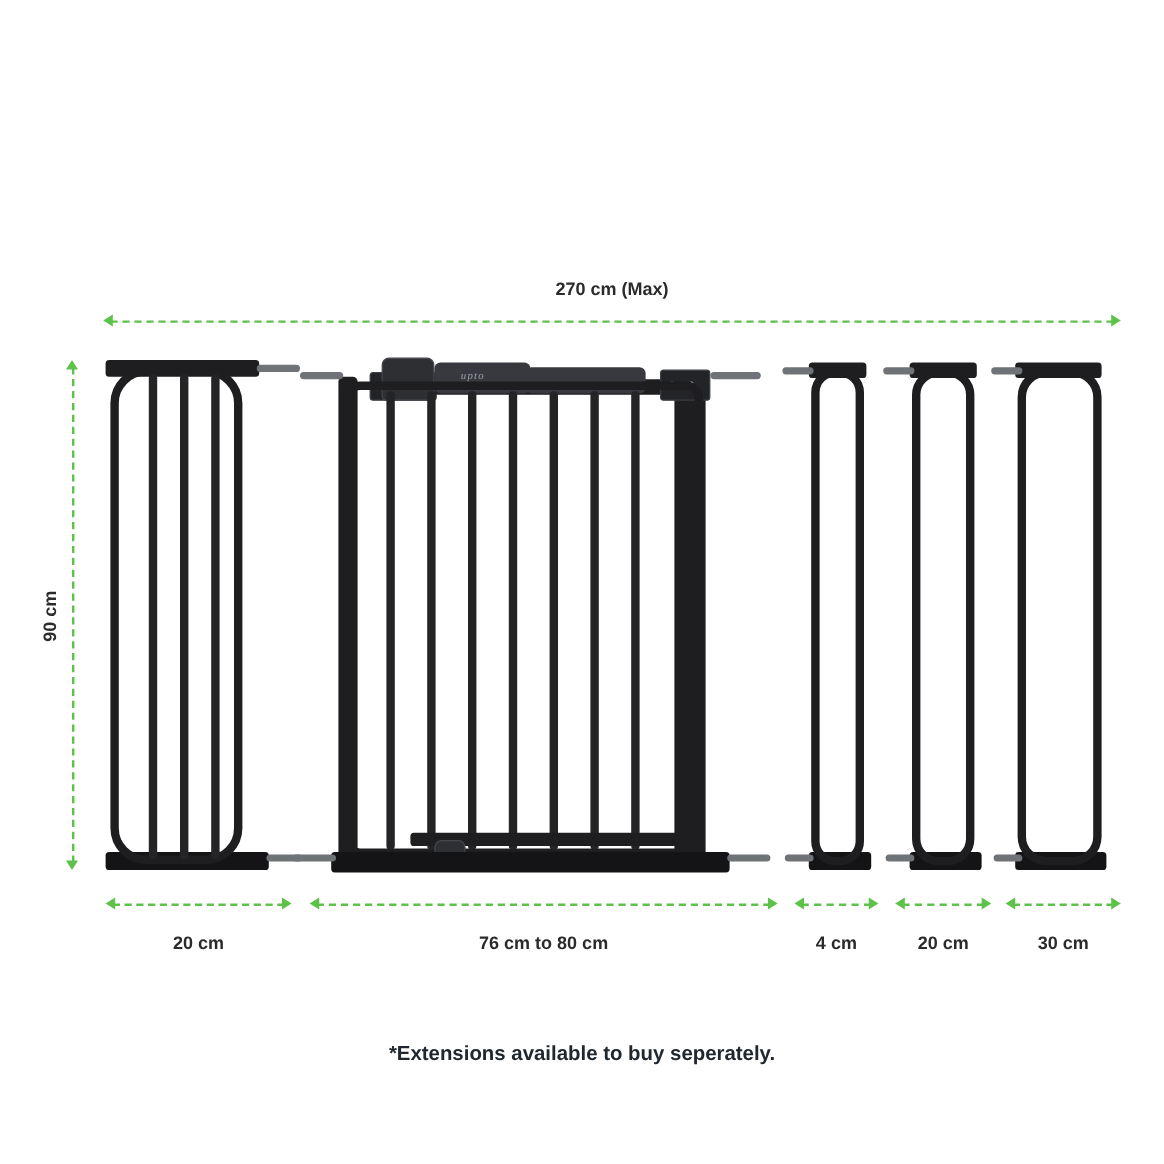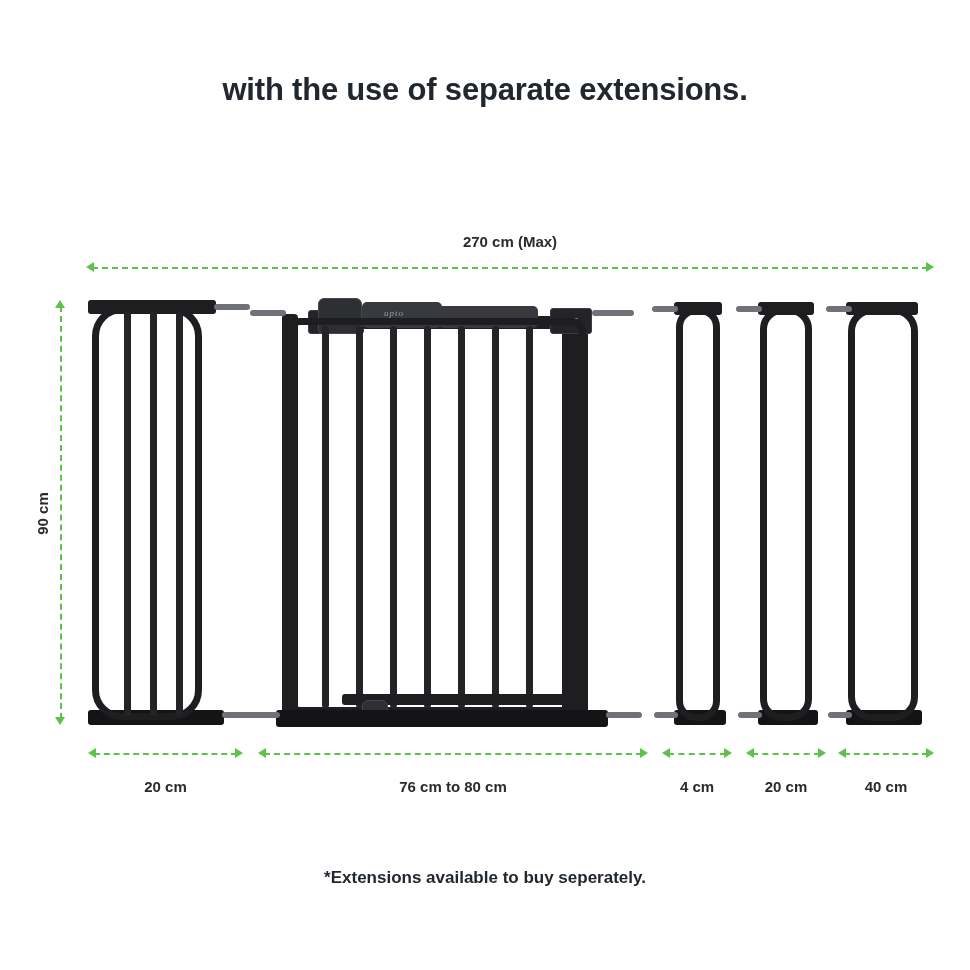--- a/index.html
+++ b/index.html
@@ -198,21 +198,20 @@
     text-align: center;
     font-size: 17px;
     font-weight: bold;
     color: #20272e;
   }
 </style>
 </head>
 <body>
 
 <div class="headline">
-  <span class="line">with the use of separate extensions.</span>
 </div>
 
 <div class="stage">
 
   <div class="dim dim-h" style="left:86px; top:262px; width:848px;">
     <div class="cap-l"></div>
     <div class="bar"></div>
     <div class="cap-r"></div>
   </div>
   <div class="dim-label" style="left:410px; top:233px; width:200px;">270 cm (Max)</div>
@@ -329,17 +328,17 @@
     <div class="bar"></div>
     <div class="cap-r"></div>
   </div>
   <div class="dim-label" style="left:738px; top:778px; width:96px;">20 cm</div>
 
   <div class="dim dim-h" style="left:838px; top:748px; width:96px;">
     <div class="cap-l"></div>
     <div class="bar"></div>
     <div class="cap-r"></div>
   </div>
-  <div class="dim-label" style="left:838px; top:778px; width:96px;">40 cm</div>
+  <div class="dim-label" style="left:838px; top:778px; width:96px;">30 cm</div>
 
 </div>
 
 <div class="footnote">*Extensions available to buy seperately.</div>
 
 </body></html>

